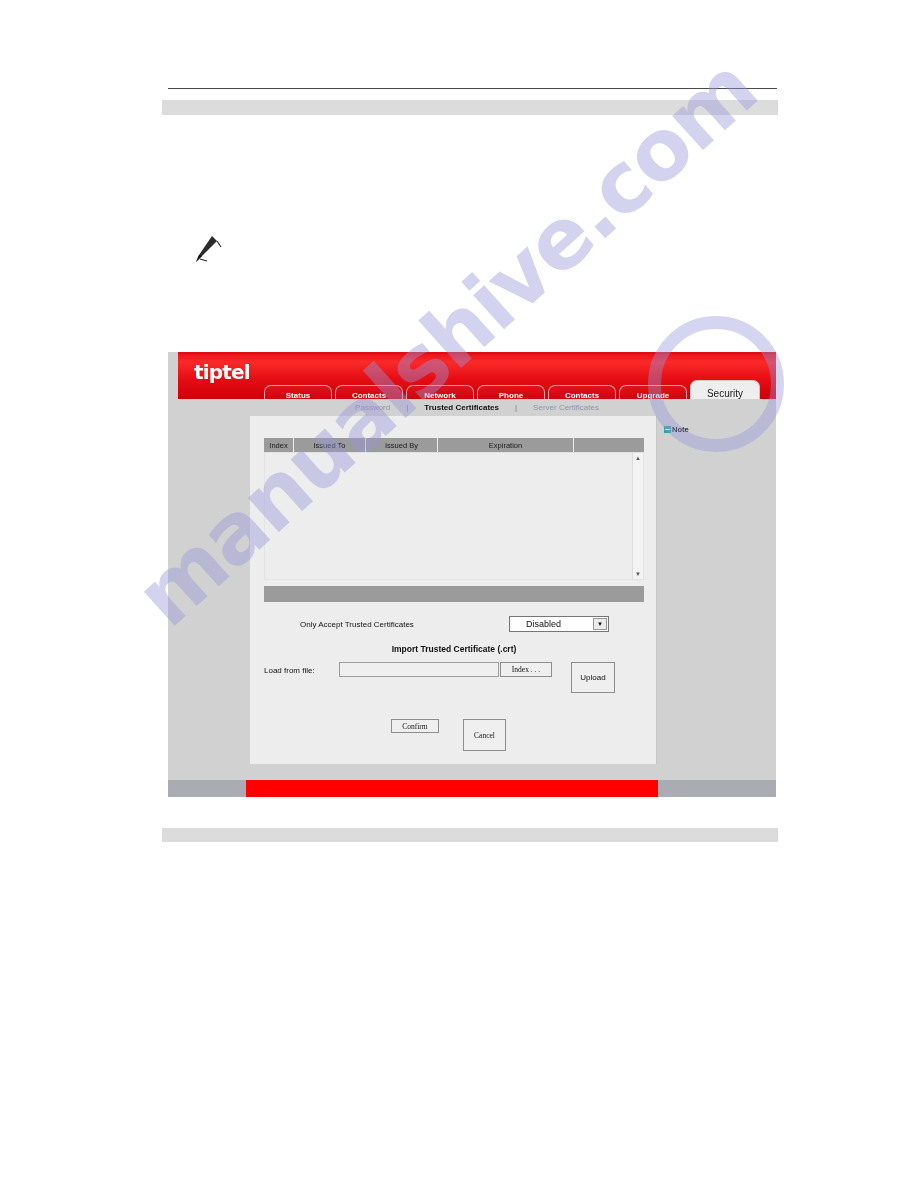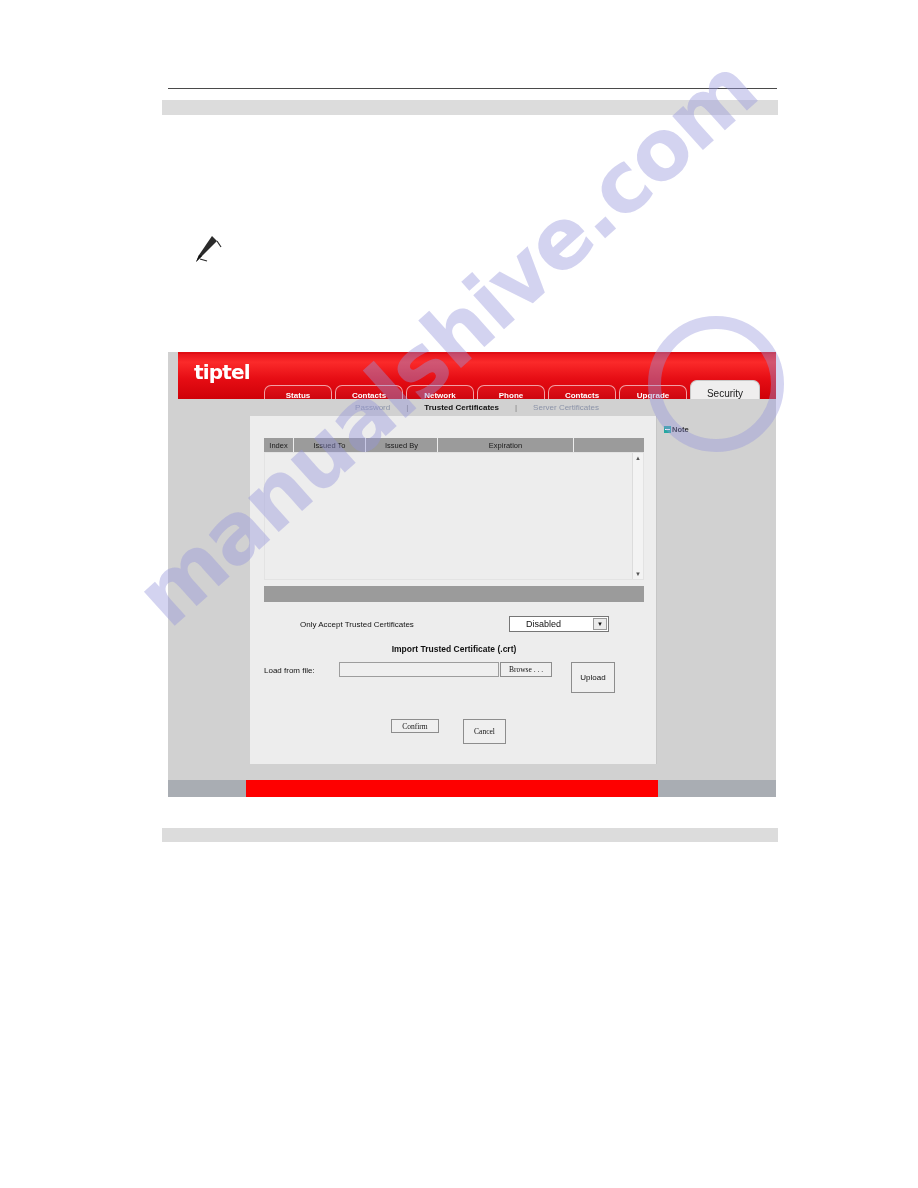--- a/index.html
+++ b/index.html
@@ -335,21 +335,21 @@
     left: 141px;
     top: 303px;
     width: 48px;
     height: 14px;
   }
   .btn-cancel {
     position: absolute;
     left: 213px;
     top: 303px;
     width: 43px;
-    height: 25px;
+    height: 32px;
   }
 
   
   .note {
     position: absolute;
     left: 496px;
     top: 73px;
     display: flex;
     align-items: center;
     gap: 1px;
@@ -505,21 +505,21 @@
           <span class="val">Disabled</span>
           <span class="arrowbtn">▼</span>
         </div>
       </div>
 
       <div class="import-title">Import Trusted Certificate (.crt)</div>
 
       <div class="row-file">
         <div class="lbl lbl-file">Load from file:</div>
         <input class="fileinput" type="text" value="" style="">
-        <div class="btn btn-browse">Browse . . .</div>
+        <div class="btn btn-browse">Index . . .</div>
         <div class="btn btn-upload">Upload</div>
       </div>
 
       <div class="btn btn-confirm">Confirm</div>
       <div class="btn btn-cancel">Cancel</div>
 
     </div>
 
     <div class="shot-bottom-gray"></div>
     <div class="shot-bottom-red"></div>

